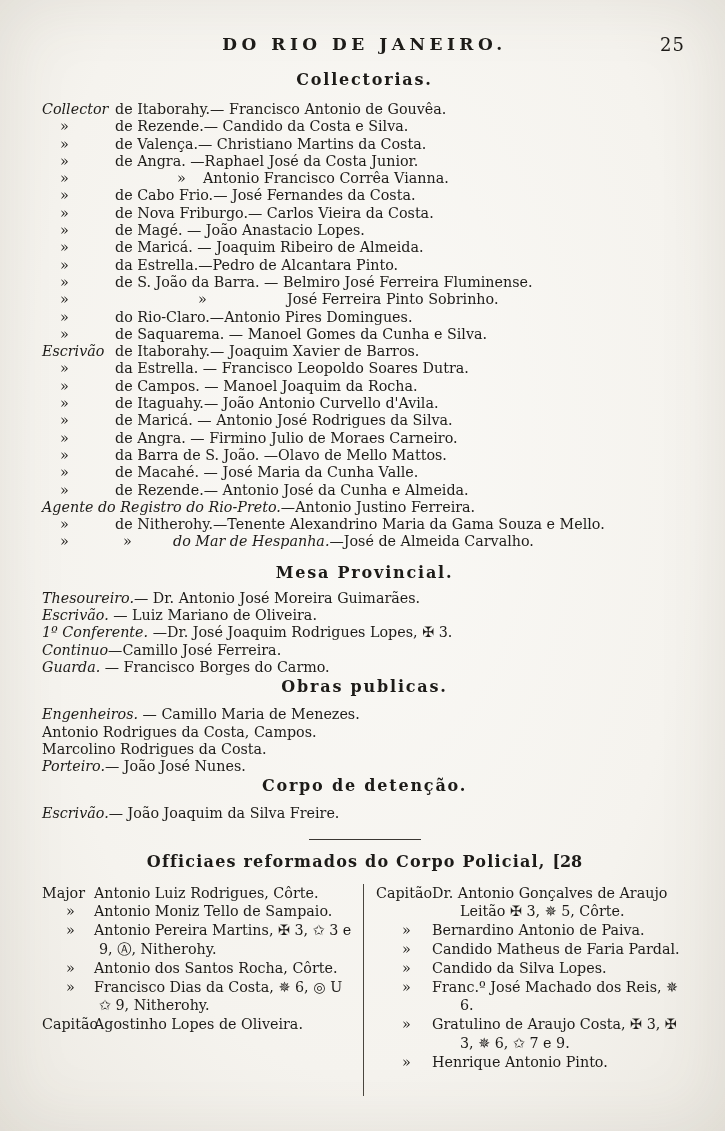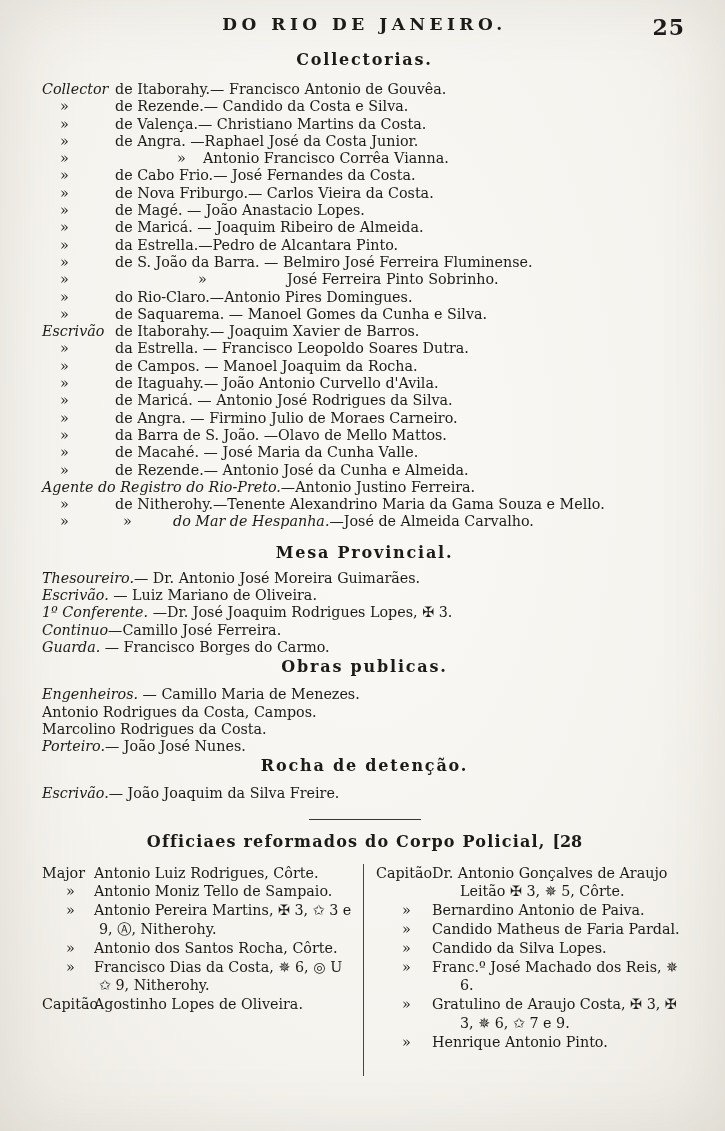--- a/index.html
+++ b/index.html
@@ -5,29 +5,29 @@
   html, body { margin: 0; padding: 0; }
   body {
     width: 725px; height: 1131px;
     background: #e9e7e2;
     font-family: "DejaVu Serif", serif;
   }
   .page {
     width: 725px; height: 1131px;
     box-sizing: border-box;
     position: relative;
-    padding: 14px 38px 0 42px;
+    padding: 34px 38px 0 42px;
     color: #1d1b18;
     background: radial-gradient(ellipse at 50% 40%, #faf9f6 0%, #f5f3ee 65%, #ece9e2 100%);
     box-shadow: inset 0 0 70px rgba(90,80,60,.10);
     overflow: hidden;
   }
   .page-header { position: relative; text-align: center; margin-bottom: 14px; height: 22px; }
   .running-title { display:inline-block; font-weight: bold; font-size: 17px; letter-spacing: 4.5px; }
-  .page-number { position: absolute; right: 2px; top: 0; font-weight: bold; font-size: 22px; letter-spacing: 1px; }
+  .page-number { position: absolute; right: 2px; top: 0; font-weight: normal; font-size: 18px; letter-spacing: 1px; }
   .sec-title { text-align: center; font-size: 16px; font-weight: bold; letter-spacing: 1.8px; margin: 0 0 12px 0; }
   .mt1 { margin-top: 12px; margin-bottom: 8px; }
   .mt2 { margin-top: 1px; margin-bottom: 10px; }
 
   .lines { font-size: 14.3px; line-height: 17.3px; }
   .line { }
   .it { font-style: italic; }
   .ib { display: inline-block; box-sizing: border-box; vertical-align: baseline; }
 
   .short-rule { width: 112px; border-top: 1.5px solid #3a3733; margin: 16px auto 12px auto; }
@@ -98,21 +98,21 @@
     </div>
 
   <h2 class="sec-title mt2">Obras publicas.</h2>
   <div class="lines">
       <div class="line"><span class="it">Engenheiros.</span><span> — Camillo Maria de Menezes.</span></div>
       <div class="line"><span>Antonio Rodrigues da Costa, Campos.</span></div>
       <div class="line"><span>Marcolino Rodrigues da Costa.</span></div>
       <div class="line"><span class="it">Porteiro.</span><span>— João José Nunes.</span></div>
     </div>
 
-  <h2 class="sec-title mt2">Rocha de detenção.</h2>
+  <h2 class="sec-title mt2">Corpo de detenção.</h2>
   <div class="lines">
       <div class="line"><span class="it">Escrivão.</span><span>— João Joaquim da Silva Freire.</span></div>
     </div>
 
   <div class="short-rule"></div>
 
   <h2 class="sec-title officiaes-title">
     <span>Officiaes reformados do Corpo Policial,</span>
     <span class="sig-mark">[28</span>
   </h2>

